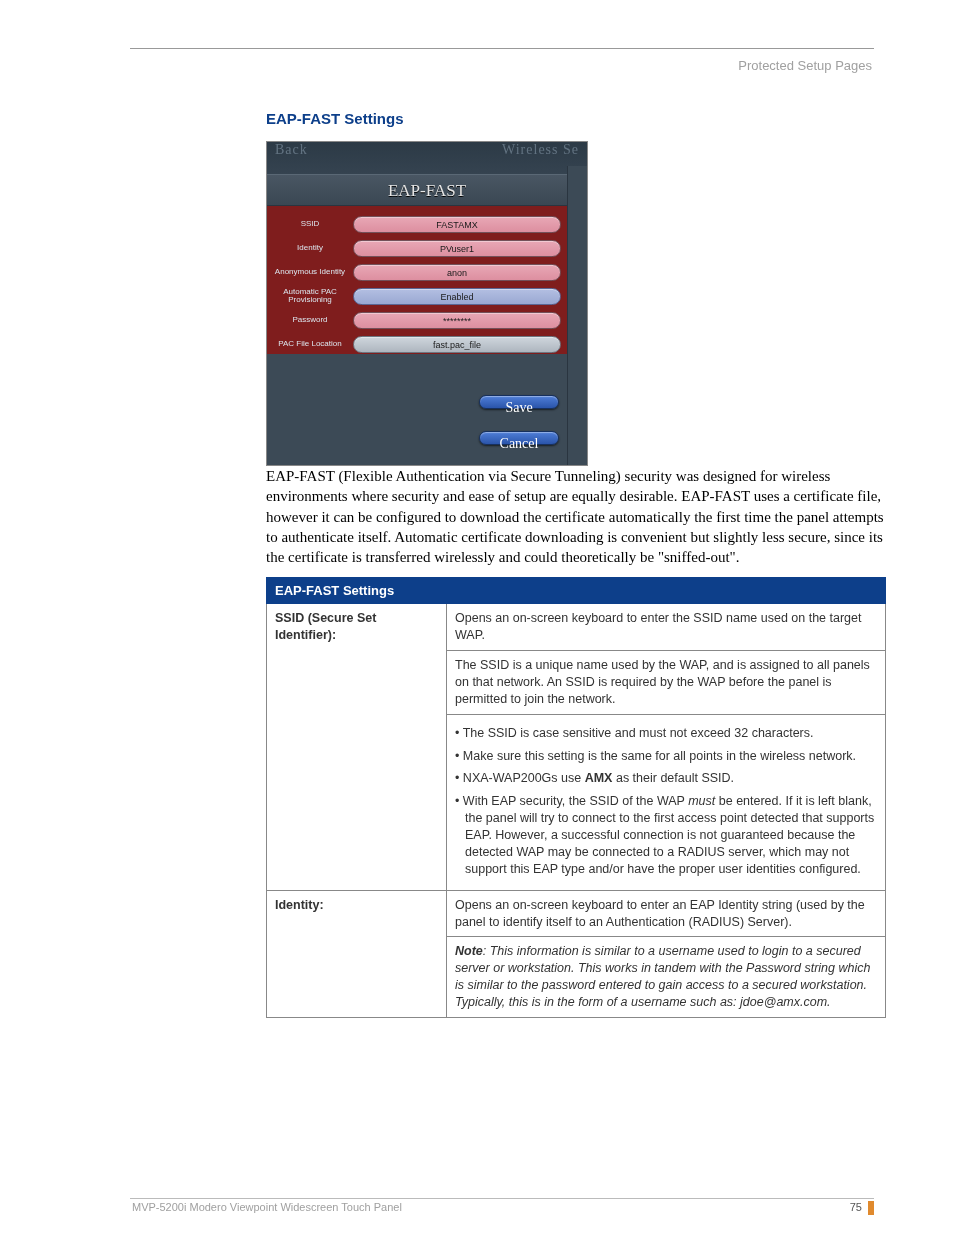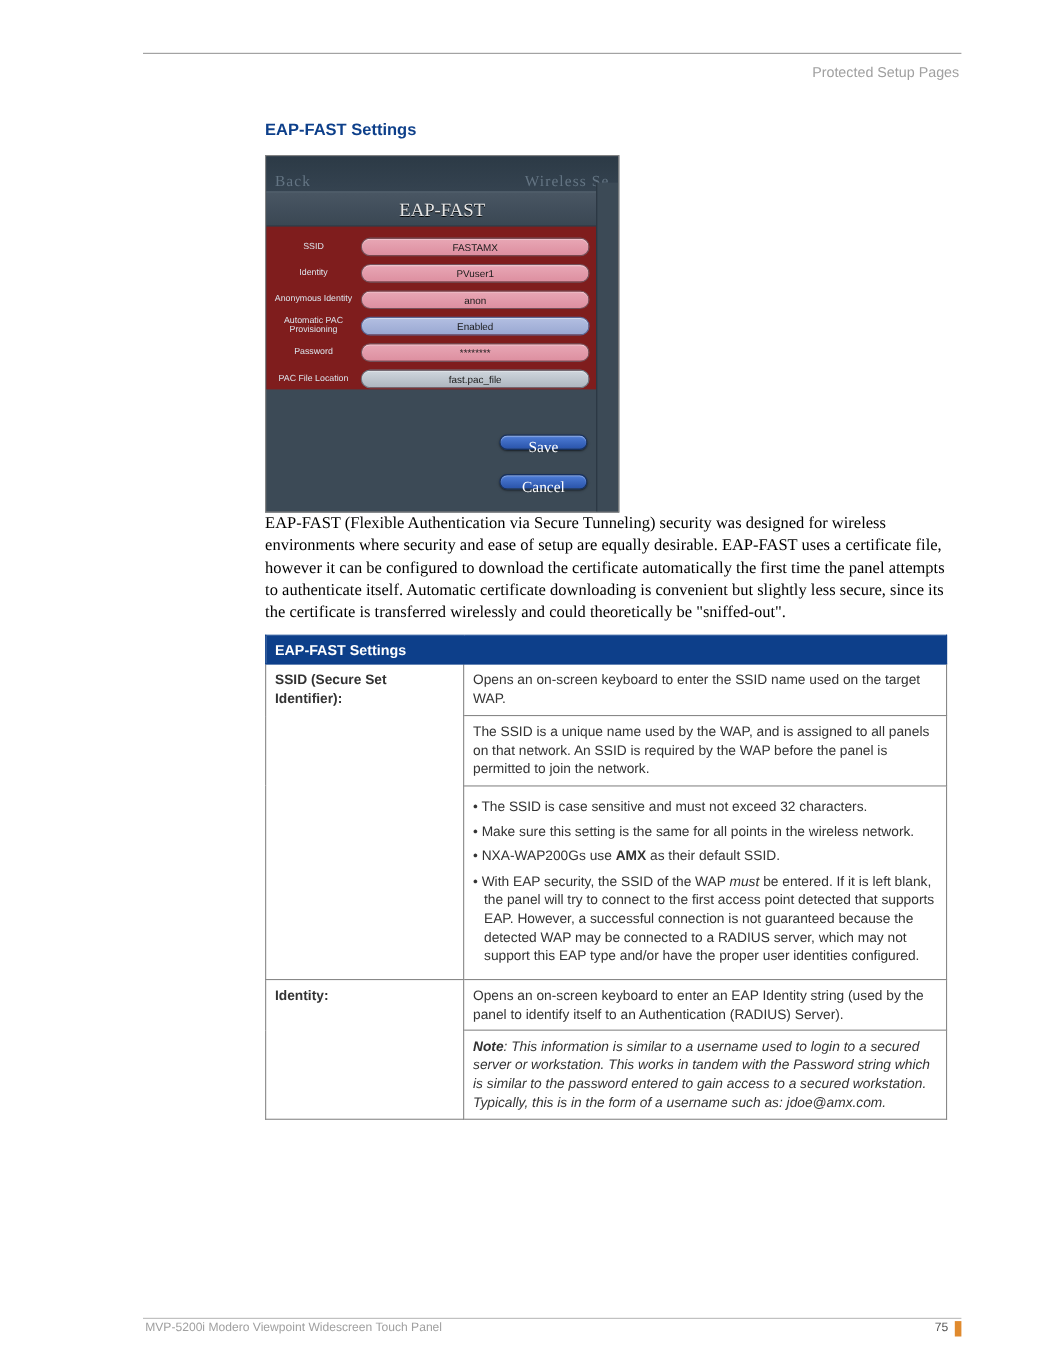--- a/index.html
+++ b/index.html
@@ -20,21 +20,21 @@
   }
   .header-right {
     position: absolute;
     top: 58px;
     right: 82px;
     color: #a0a0a0;
     font-size: 13px;
   }
   .content {
     position: absolute;
-    left: 241px;
+    left: 266px;
     top: 110px;
     width: 620px;
   }
   h2.section {
     color: #0d3f8a;
     font-size: 15px;
     font-weight: bold;
     margin-bottom: 14px;
   }
   p.body {
@@ -53,21 +53,21 @@
     background: #3c4a56;
     border: 1px solid #888;
     position: relative;
     overflow: hidden;
     margin-top: 6px;
   }
   .shot-topbar {
     height: 20px;
     background: linear-gradient(#2c3a46,#354350);
     display: flex;
-    align-items: flex-start;
+    align-items: flex-end;
     padding: 16px 8px;
     color: #9fb3c4;
     font-family: "Times New Roman", serif;
     font-size: 14px;
     justify-content: space-between;
   }
   .shot-topbar .faded { opacity: .45; letter-spacing: 1px; }
   .panel-title {
     text-align: center;
     color: #e6e6e6;

